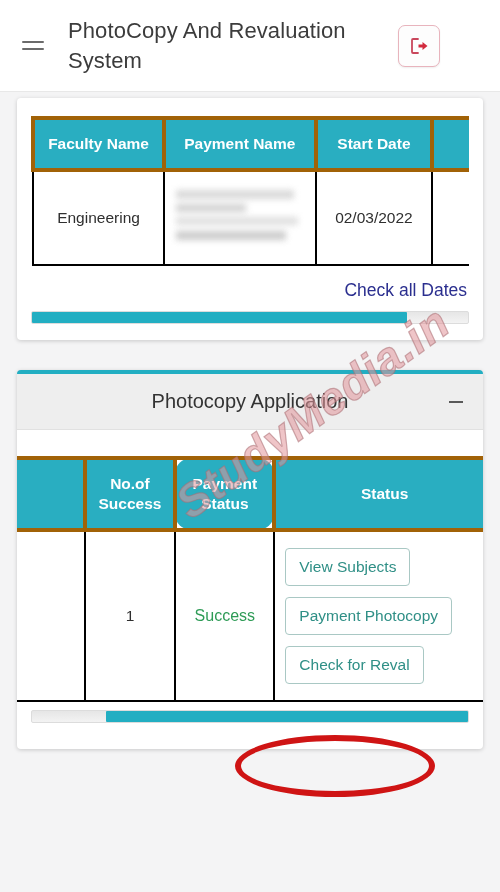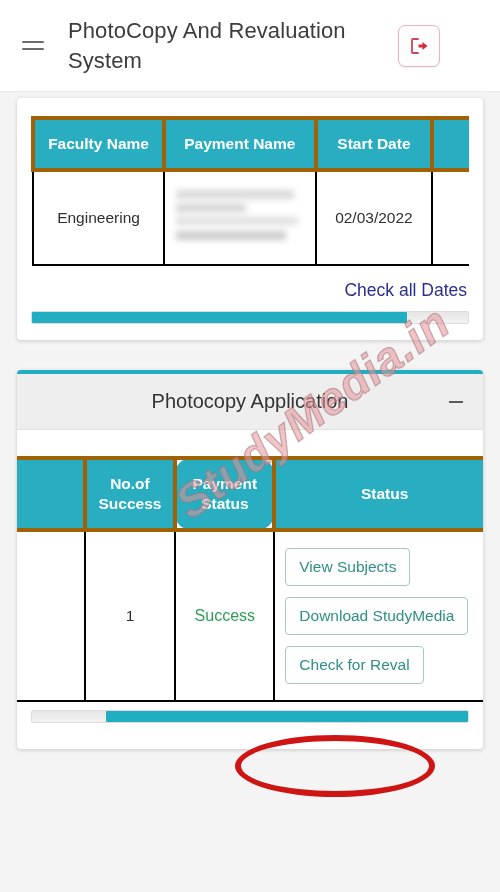--- a/index.html
+++ b/index.html
@@ -336,21 +336,21 @@
                 <td>
                   
                 </td>
                 <td>1</td>
                 <td>
                   <span class="status-success">Success</span>
                 </td>
                 <td>
                   <div class="actbtns">
                     <button class="act-btn">View Subjects</button>
-                    <button class="act-btn">Download StudyMedia</button>
+                    <button class="act-btn">Payment Photocopy</button>
                     <button class="act-btn">Check for Reval</button>
                   </div>
                 </td>
               </tr>
             </tbody>
           </table>
         </div>
 
         <div class="scroll-pad">
           <div class="hscroll s2">

